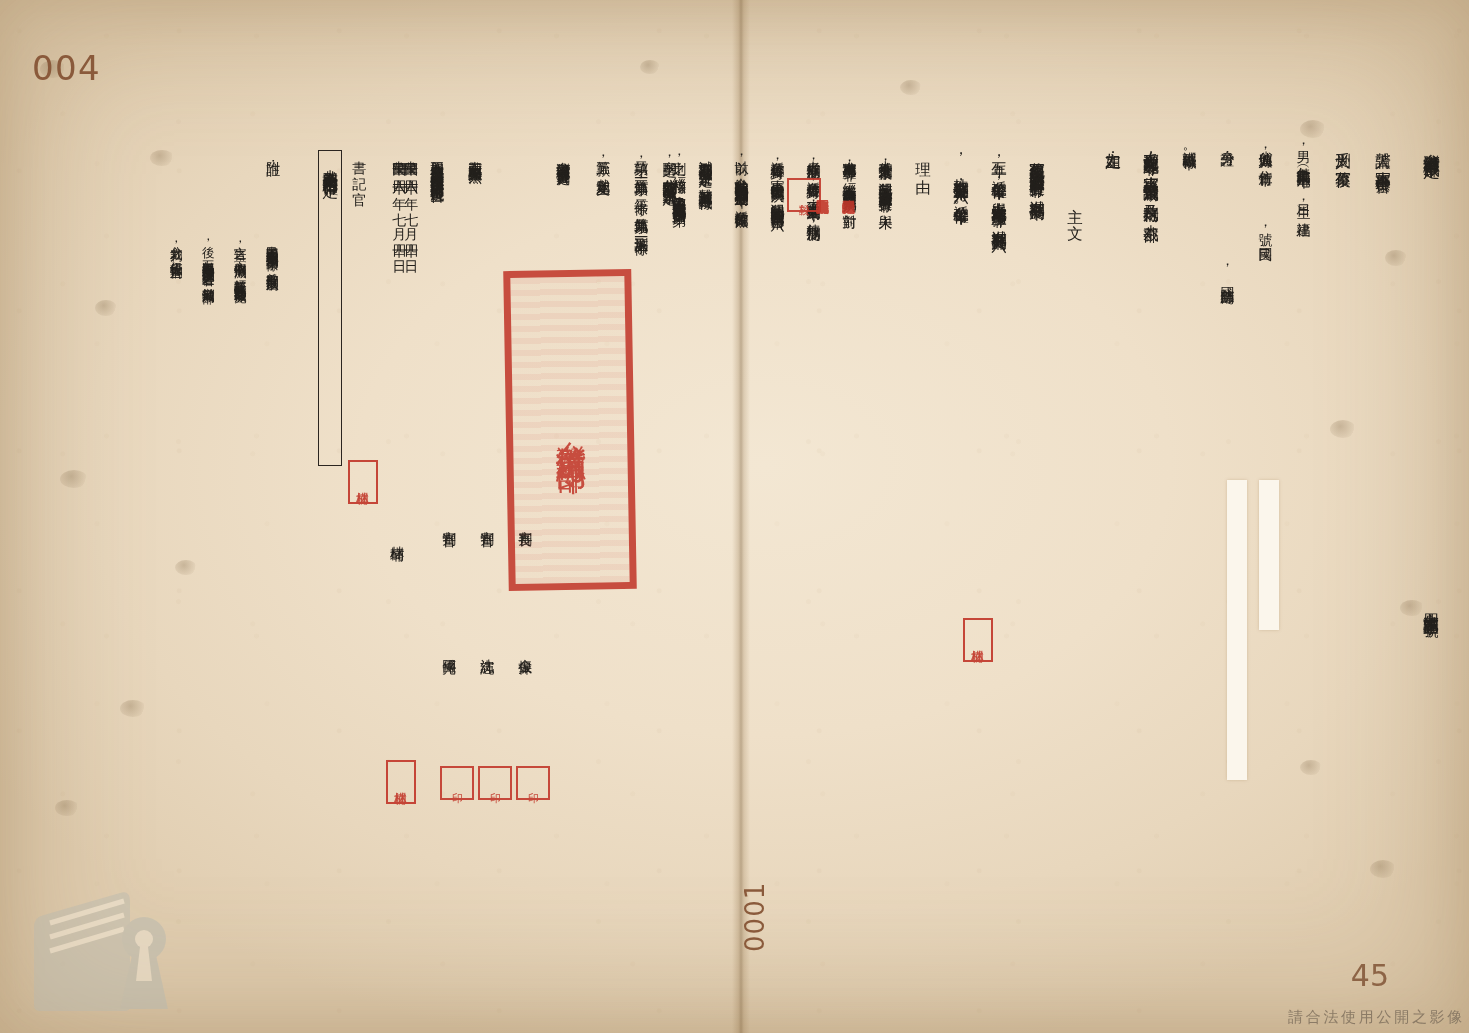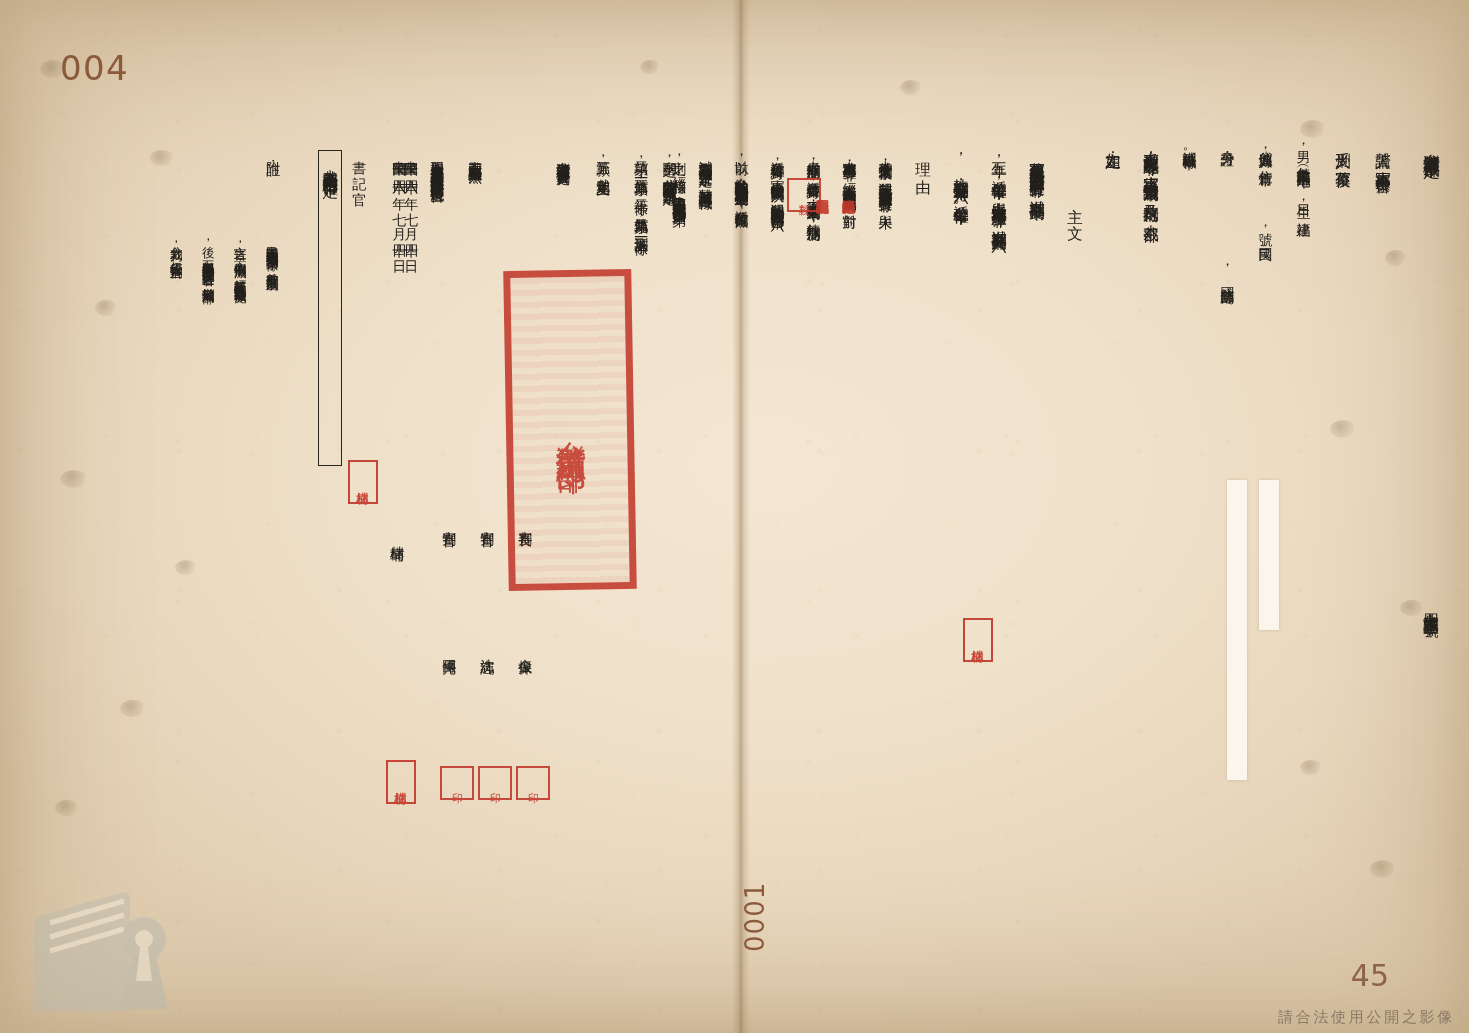--- a/index.html
+++ b/index.html
@@ -161,21 +161,21 @@
   #logo {
     position: absolute;
     left: 28px; bottom: 22px;
     width: 190px; height: 180px;
     opacity: .55;
     pointer-events: none;
   }
   
   #copyright {
     position: absolute;
-    right: 14px; bottom: 6px;
+    right: 4px; bottom: 6px;
     font-family: "DejaVu Sans", "Liberation Sans", sans-serif;
     font-size: 15px;
     color: #8b7b66;
     letter-spacing: .18em;
   }
 
   
   .speck {
     position: absolute;
     border-radius: 50%;
@@ -281,21 +281,21 @@
   <div class="seal-name" style="left:348px; top:460px;">林樹埔</div>
 
   <div class="vtext col boxed" style="left:318px; top:150px; height:300px;">本裁定於六十四年七月十四日確定</div>
 
   <div class="vtext col-s" style="left:266px; top:150px; height:120px;">附註：</div>
   <div class="vtext col-t" style="left:266px; top:236px; height:700px;">中華民國六十四年罪犯減刑條例第十三條：曾受有期徒刑以上刑</div>
   <div class="vtext col-t" style="left:234px; top:236px; height:700px;">之宣告，而依本條例減刑，並經執行完畢或受一部之執行而赦免</div>
   <div class="vtext col-t" style="left:202px; top:236px; height:700px;">後，五年以內再犯罪受有期徒刑以上刑之宣告者，撤銷其減刑部</div>
   <div class="vtext col-t" style="left:170px; top:236px; height:680px;">分之裁判，仍執行原宣告刑。</div>
 
-  <div class="pencil" style="left:60px; top:48px;">004</div>
+  <div class="pencil" style="left:32px; top:48px;">004</div>
 
   <div class="pencil pencil-sm" style="left:740px; top:952px; transform:rotate(-90deg); transform-origin:left top;">0001</div>
 
   <div class="folio" style="right:80px; bottom:40px;">45</div>
 
   <svg id="logo" viewBox="0 0 190 180">
     <path d="M6 96 Q6 86 16 84 L92 62 Q102 59 102 70 L102 176 Q102 180 96 180 L12 180 Q6 180 6 174 Z" fill="#b9b9ae" opacity="0.85"></path>
     <path d="M22 92 L96 70" stroke="#f0e7d6" stroke-width="5" fill="none"></path>
     <path d="M22 106 L96 84" stroke="#f0e7d6" stroke-width="5" fill="none"></path>
     <path d="M22 120 L96 98" stroke="#f0e7d6" stroke-width="5" fill="none"></path>

